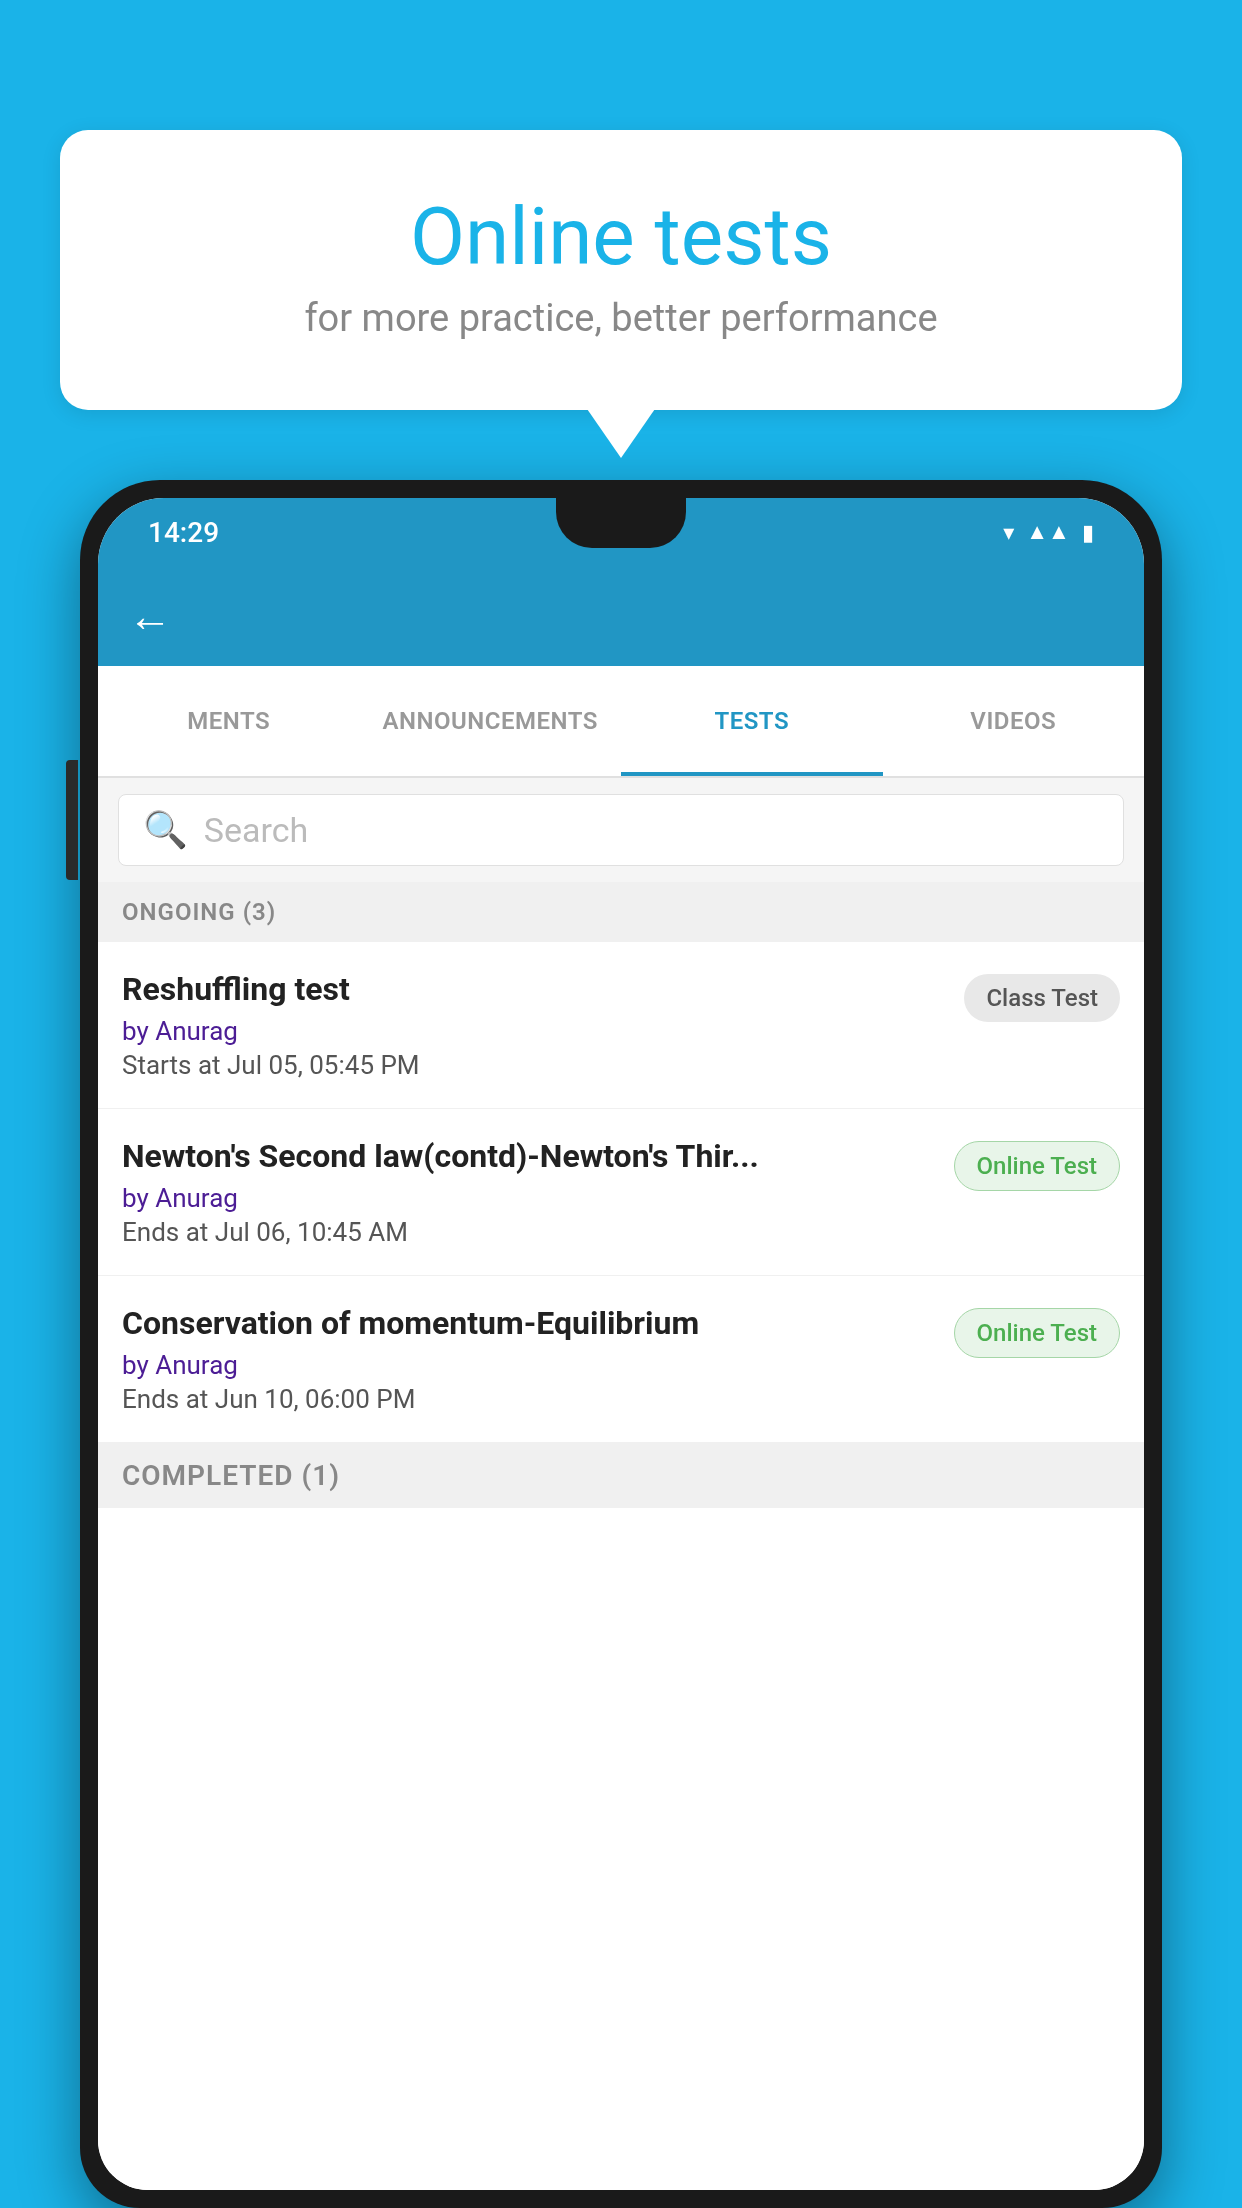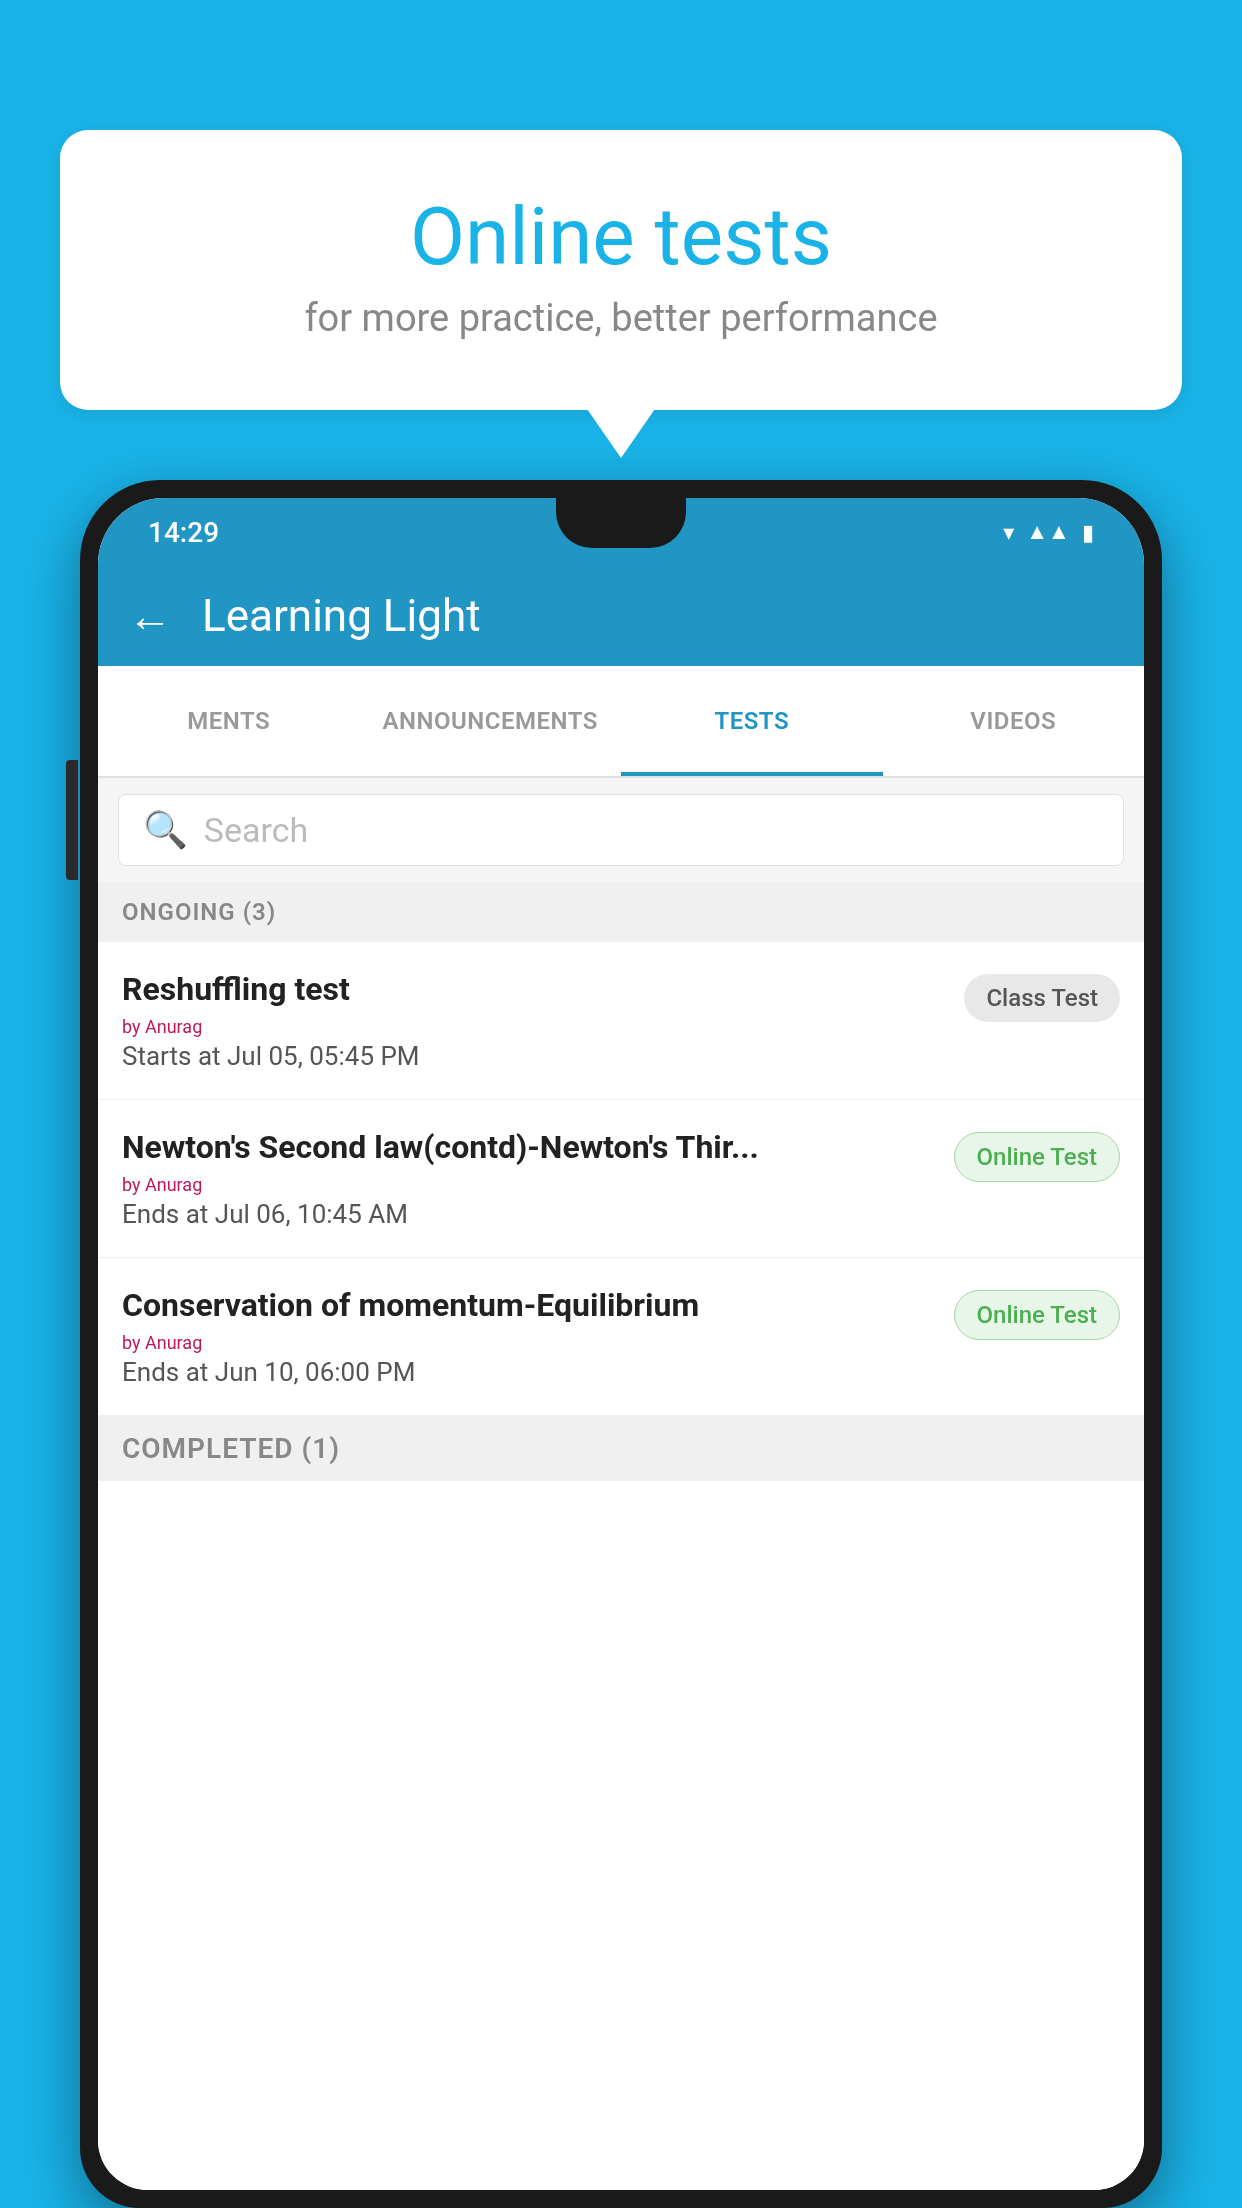--- a/index.html
+++ b/index.html
@@ -251,22 +251,22 @@
     }
 
     .test-name {
       font-size: 32px;
       font-weight: 700;
       color: #222;
       margin-bottom: 8px;
     }
 
     .test-author {
-      font-size: 18px;
-      color: #be185d;
+      font-size: 26px;
+      color: #4c1d95;
       margin-bottom: 4px;
     }
 
     .test-time {
       font-size: 26px;
       color: #555;
     }
 
     .badge {
       padding: 10px 22px;
@@ -316,21 +316,20 @@
         <span class="status-time">14:29</span>
         <div class="status-icons">
           <span style="color:white;font-size:22px;">▾</span>
           <span style="color:white;font-size:22px;">▲▲</span>
           <span style="color:white;font-size:22px;">▮</span>
         </div>
       </div>
 
       <div class="app-bar">
         <span class="back-arrow">←</span>
-        <span class="app-title">Learning Light</span>
       </div>
 
       <div class="tabs-container">
         <div class="tab">
           <span>MENTS</span>
         </div>
         <div class="tab">
           <span>ANNOUNCEMENTS</span>
         </div>
         <div class="tab active">

